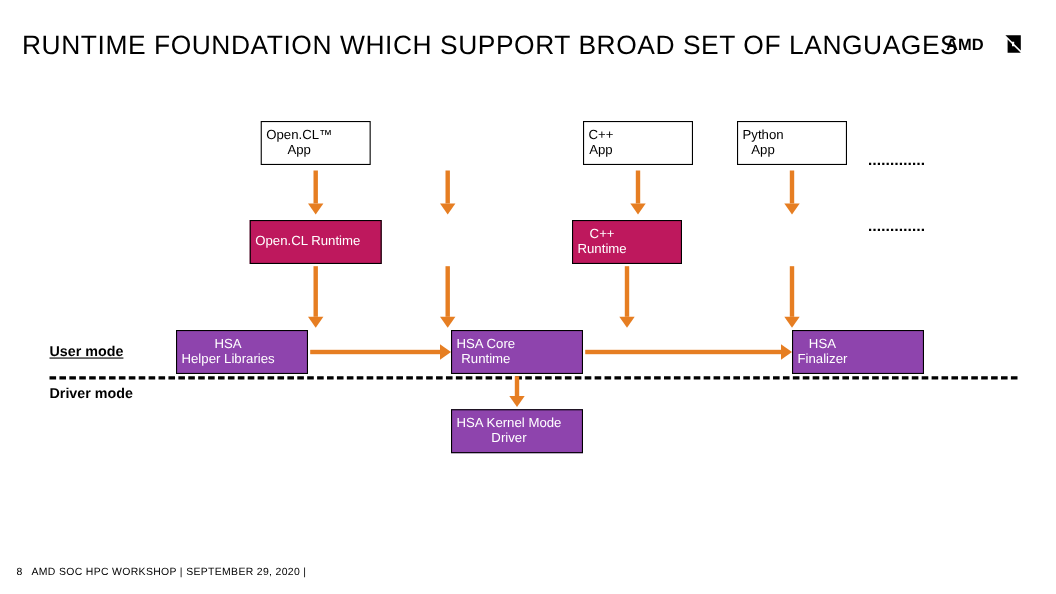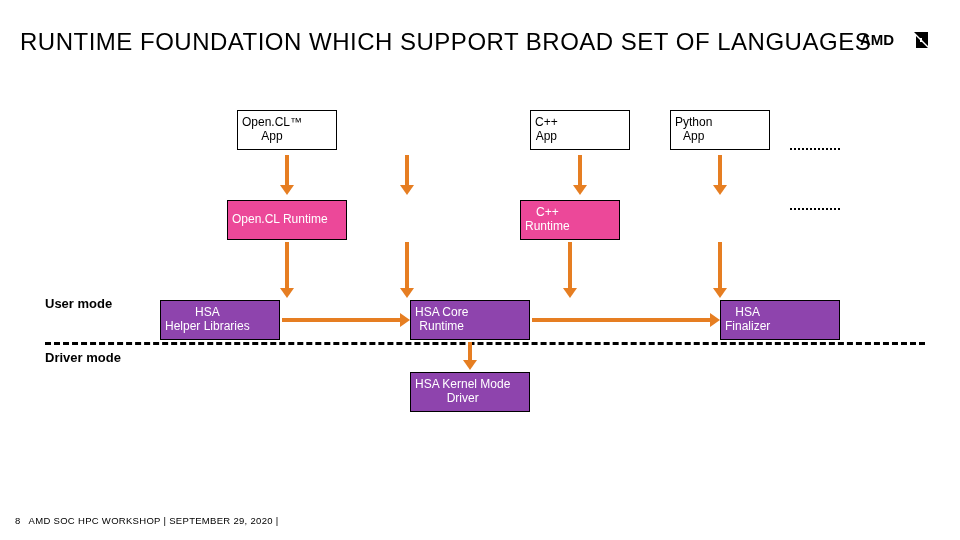--- a/index.html
+++ b/index.html
@@ -3,21 +3,21 @@
 <meta charset="utf-8">
 <style>
   * { box-sizing: border-box; margin: 0; padding: 0; }
   html, body { width: 960px; height: 540px; font-family: "Segoe UI", Arial, sans-serif; background: #fff; color: #000; overflow: hidden; }
   .slide { position: relative; width: 960px; height: 540px; }
   .title { position: absolute; left: 20px; top: 28px; font-size: 24px; letter-spacing: 0.5px; font-weight: 400; }
   .logo { position: absolute; right: 30px; top: 30px; width: 70px; height: 20px; }
 
   .box { position: absolute; border: 1px solid #000; display: flex; align-items: center; justify-content: flex-start; text-align: center; font-size: 12px; line-height: 1.15; padding: 2px 4px; }
   .white { background: #fff; }
-  .teal  { background: #ec4899; color: #fff; border: 1px solid #000; }
+  .teal  { background: #be185d; color: #fff; border: 1px solid #000; }
   .purple{ background: #8e44ad; color: #fff; border: 1px solid #000; }
 
   
   .app    { width: 100px; height: 40px; }
   .rt     { width: 120px; height: 40px; }
   .hsa    { width: 120px; height: 40px; }
 
   .arrow-down { position: absolute; width: 0; height: 0; }
   .arrow-down .stem { position: absolute; left: -2px; top: 0; width: 4px; background: #e67e22; }
   .arrow-down .head { position: absolute; left: -7px; width: 0; height: 0; border-left: 7px solid transparent; border-right: 7px solid transparent; border-top: 10px solid #e67e22; }
@@ -113,21 +113,21 @@
 Runtime</span>
     </div>
   <div class="box purple hsa" style="left:720px; top:300px;">
       <span style="white-space:pre-line">HSA
 Finalizer</span>
     </div>
 
   <div class="arrow-right" style="left:282px; top:318px; width:118px;"></div>
   <div class="arrow-right" style="left:532px; top:318px; width:178px;"></div>
 
-  <div class="label" style="left:45px; top:296px;">User mode</div>
+  <div class="label" style="left:45px; top:312px;text-decoration:underline;">User mode</div>
   <div class="dashed-h" style="left:45px; top:342px; width:880px;"></div>
   <div class="label" style="left:45px; top:350px;">Driver mode</div>
 
   <div class="arrow-down" style="left:470px; top:342px;">
       <div class="stem" style="height:18px;"></div>
       <div class="head" style="top:18px;"></div>
     </div>
 
   <div class="box purple hsa" style="left:410px; top:372px;">
       <span style="white-space:pre-line">HSA Kernel Mode

